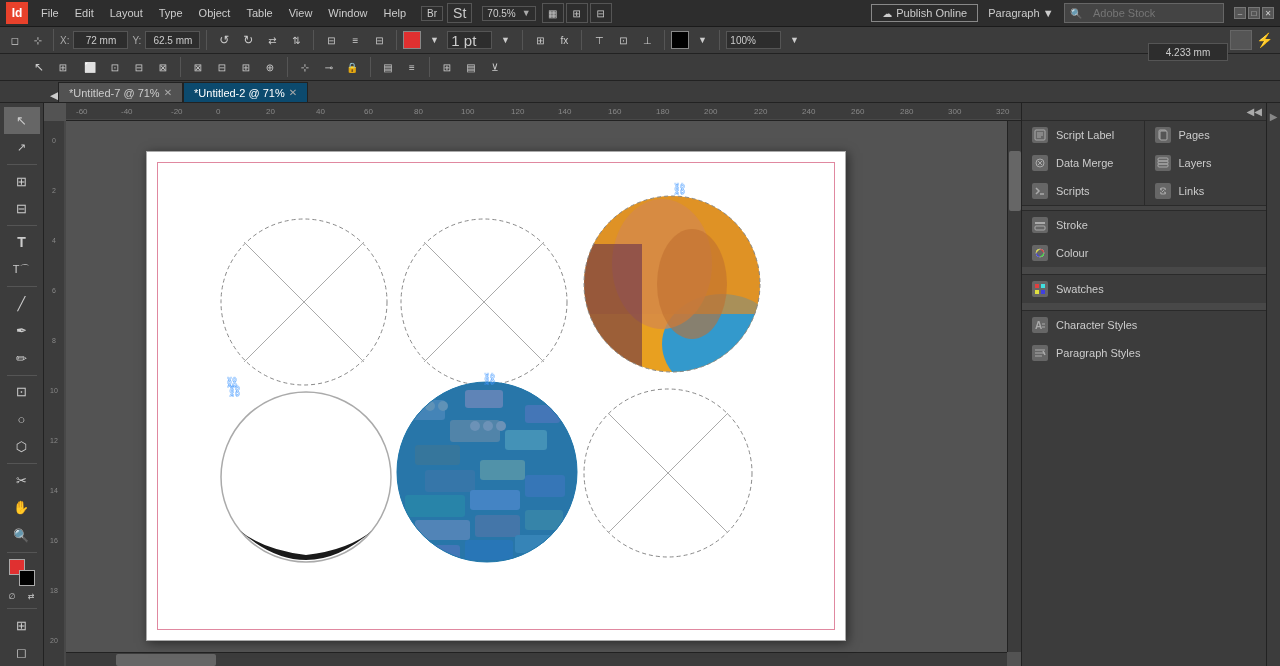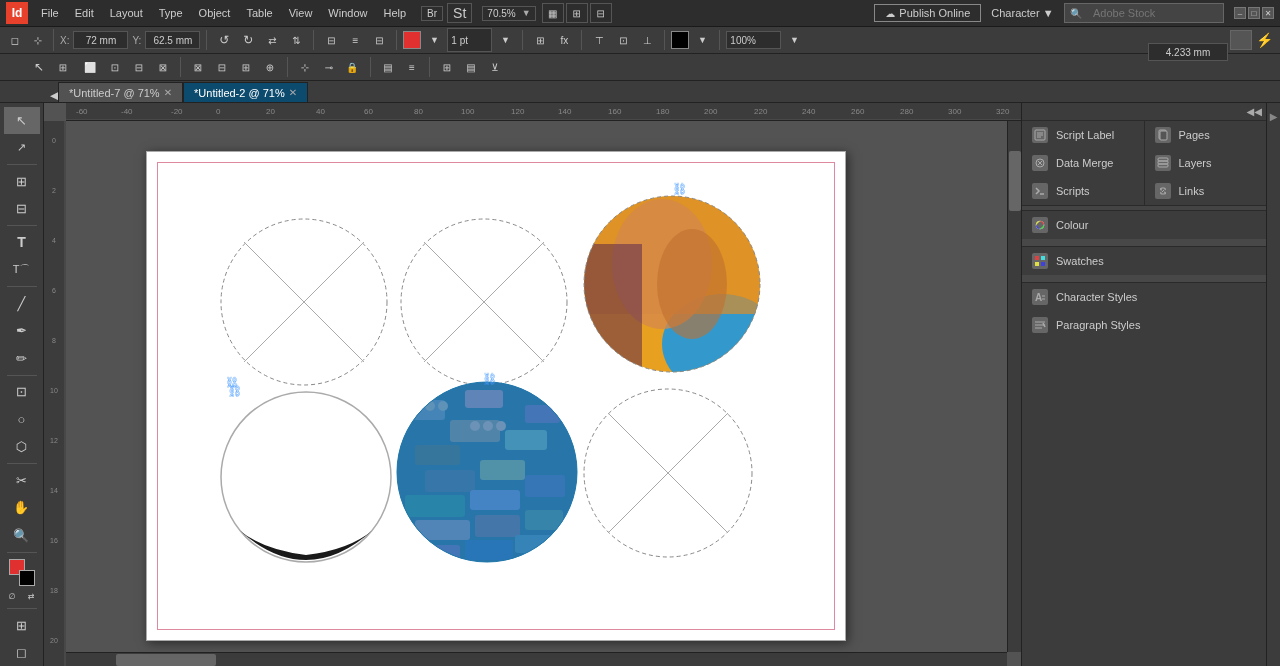--- a/index.html
+++ b/index.html
@@ -15,21 +15,21 @@
     .search-box { background: #444; border: 1px solid #666; color: #ccc; padding: 2px 6px; font-size: 11px; width: 130px; }
 
     
     #toolbar { display: flex; align-items: center; height: 27px; background: #3c3c3c; border-bottom: 1px solid #222; padding: 0 4px; gap: 2px; }
     .tb-group { display: flex; align-items: center; gap: 1px; border-right: 1px solid #555; padding-right: 4px; margin-right: 2px; }
     .tb-btn { width: 22px; height: 22px; display: flex; align-items: center; justify-content: center; cursor: pointer; color: #ccc; font-size: 10px; border: none; background: transparent; }
     .tb-input { background: #2d2d2d; border: 1px solid #555; color: #ccc; width: 55px; height: 18px; padding: 1px 3px; font-size: 10px; text-align: center; }
     .tb-label { color: #aaa; font-size: 10px; padding: 0 2px; }
     .tb-color-red { width: 18px; height: 18px; background: #e03030; border: 1px solid #888; cursor: pointer; }
     .tb-color-black { width: 18px; height: 18px; background: #000; border: 1px solid #888; cursor: pointer; }
-    .tb-stroke-input { background: #2d2d2d; border: 1px solid #555; color: #ccc; width: 45px; height: 18px; padding: 11px 3px; font-size: 10px; }
+    .tb-stroke-input { background: #2d2d2d; border: 1px solid #555; color: #ccc; width: 45px; height: 18px; padding: 5px 3px; font-size: 15px; }
     .tb-percent { background: #2d2d2d; border: 1px solid #555; color: #ccc; width: 55px; height: 18px; padding: 1px 3px; font-size: 10px; }
 
     
     #toolbar2 { display: flex; align-items: center; height: 27px; background: #3c3c3c; border-bottom: 1px solid #222; padding: 0 4px; gap: 2px; }
 
     
     #tab-bar { display: flex; align-items: flex-end; height: 22px; background: #3c3c3c; border-bottom: 1px solid #222; padding-left: 50px; }
     .tab { display: flex; align-items: center; height: 20px; padding: 0 10px; background: #525252; border: 1px solid #222; border-bottom: none; font-size: 11px; color: #ccc; cursor: pointer; gap: 4px; }
     .tab.active { background: #0c4a6e; color: #fff; }
     .tab-close { font-size: 10px; color: #aaa; cursor: pointer; }
@@ -98,21 +98,21 @@
     <div style="width:22px;height:20px;border:1px solid #555;background:#2d2d2d;display:flex;align-items:center;justify-content:center;cursor:pointer;font-size:10px;">⊞</div>
     <div style="width:22px;height:20px;border:1px solid #555;background:#2d2d2d;display:flex;align-items:center;justify-content:center;cursor:pointer;font-size:10px;">⊟</div>
   </div>
   <div class="menu-separator"></div>
 
   <button class="publish-btn">
     <span style="font-size:10px;">☁</span>
     <span>Publish Online</span>
   </button>
   <button class="essentials-btn">
-    <span>Character</span>
+    <span>Paragraph</span>
     <span>▼</span>
   </button>
 
   <div style="display:flex;align-items:center;background:#444;border:1px solid #666;padding:1px 6px;gap:4px;">
     <span style="font-size:10px;color:#888;">🔍</span>
     <input class="search-box" style="background: transparent; border: none; outline: none;" placeholder="Adobe Stock">
   </div>
 
   <div style="display:flex;align-items:center;gap:2px;margin-left:8px;">
     <div style="width:12px;height:12px;background:#555;border:1px solid #777;display:flex;align-items:center;justify-content:center;font-size:8px;cursor:pointer;">–</div>
@@ -528,20 +528,29 @@
           </div>
           <span class="panel-label">Links</span>
         </div>
       </div>
     </div>
 
     <div style="display:flex;align-items:center;justify-content:flex-end;padding:2px 8px;background:#444;border-bottom:1px solid #2a2a2a;">
       <span style="font-size:9px;color:#888;"></span>
     </div>
 
+    <div class="panel-section-header">
+      <div class="panel-icon">
+        <svg width="12" height="12" viewBox="0 0 12 12">
+            <rect x="1" y="3" width="10" height="2" fill="#aaa"></rect>
+            <rect x="1" y="7" width="10" height="4" rx="1" fill="none" stroke="#aaa" stroke-width="1"></rect>
+          </svg>
+      </div>
+      <span class="panel-label">Stroke</span>
+    </div>
 
     <div class="panel-section-header">
       <div class="panel-icon">
         <svg width="12" height="12" viewBox="0 0 12 12">
             <circle cx="6" cy="6" r="4" fill="none" stroke="#aaa" stroke-width="1"></circle>
             <path d="M6 2 A4 4 0 0 1 10 6" stroke="none" fill="#e04040"></path>
             <path d="M10 6 A4 4 0 0 1 6 10" stroke="none" fill="#40e040"></path>
             <path d="M6 10 A4 4 0 0 1 2 6" stroke="none" fill="#4040e0"></path>
             <path d="M2 6 A4 4 0 0 1 6 2" stroke="none" fill="#e0e040"></path>
           </svg>

